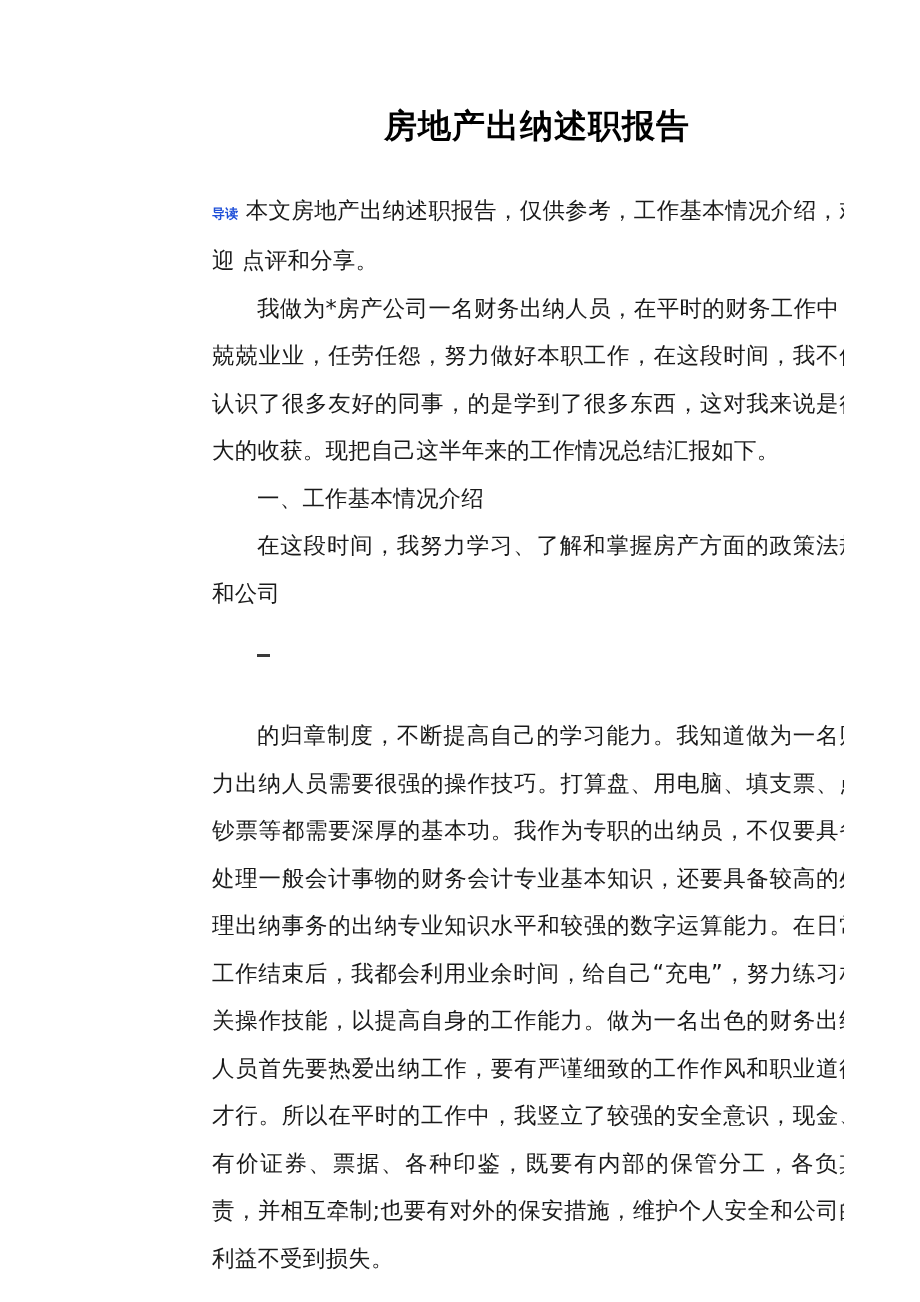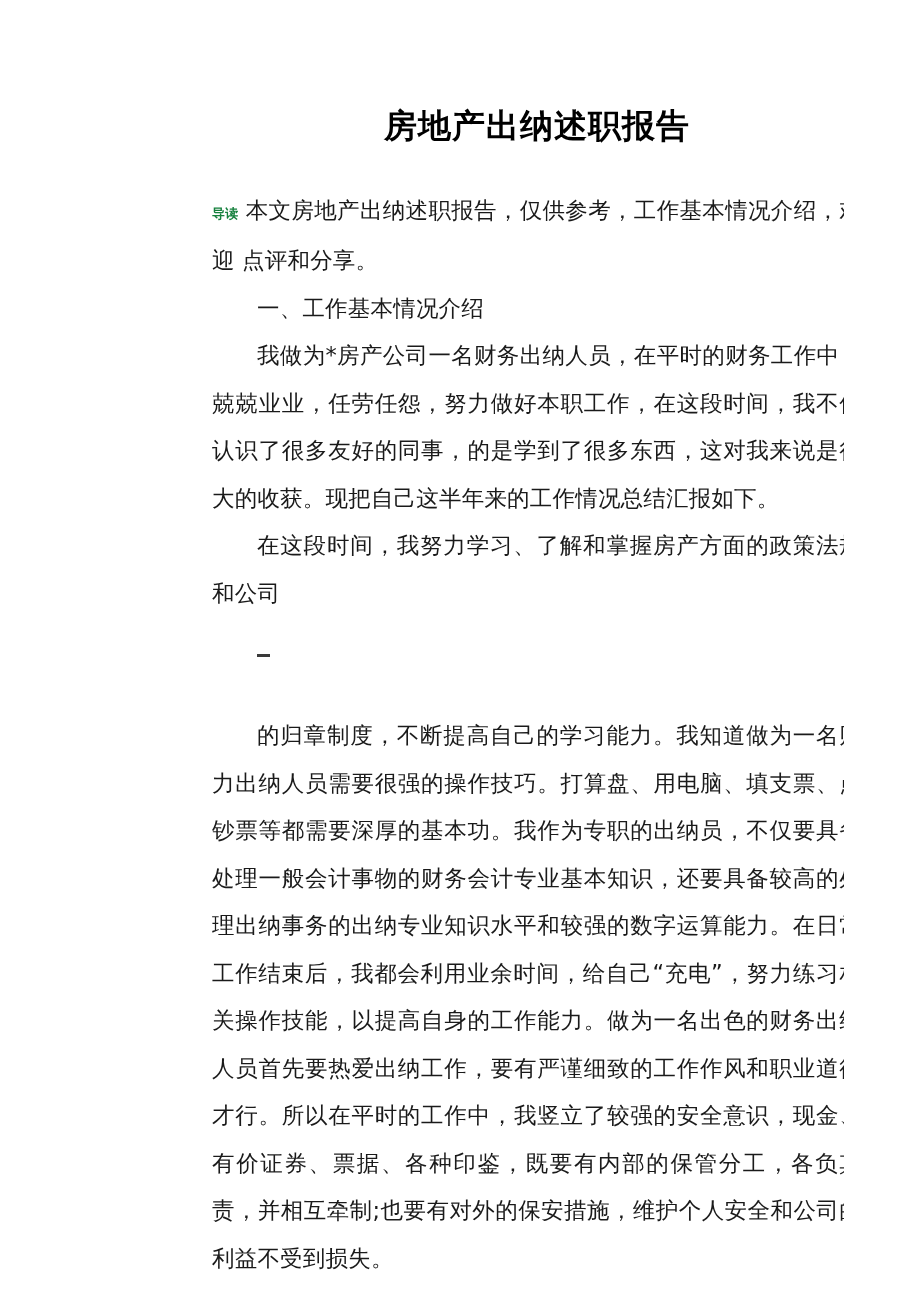--- a/index.html
+++ b/index.html
@@ -47,21 +47,21 @@
     color: #1a1a1a;
     letter-spacing: 0.2px;
   }
   .para.indent {
     text-indent: 2em;
   }
   .lead-label {
     font-size: 13px;
     font-weight: bold;
     letter-spacing: 0px;
-    color: #15803d;
+    color: #1d4ed8;
   }
   .spacer-intro { height: 41px; }
   .gap-block {
     position: relative;
     height: 95px;
   }
   .stray-dash {
     position: absolute;
     left: 45px;
     top: 37px;
@@ -76,23 +76,23 @@
 
 <div class="page">
   <div class="content">
 
     <h1 class="doc-title">房地产出纳述职报告</h1>
 
     <div class="spacer-intro"></div>
 
     <p class="para"><span class="lead-label">导读</span> <span>本文房地产出纳述职报告，仅供参考，工作基本情况介绍，欢迎 点评和分享。</span></p>
 
+    <p class="para indent">我做为*房产公司一名财务出纳人员，在平时的财务工作中，兢兢业业，任劳任怨，努力做好本职工作，在这段时间，我不仅认识了很多友好的同事，的是学到了很多东西，这对我来说是很大的收获。现把自己这半年来的工作情况总结汇报如下。</p>
+
     <p class="para indent">一、工作基本情况介绍</p>
-
-    <p class="para indent">我做为*房产公司一名财务出纳人员，在平时的财务工作中，兢兢业业，任劳任怨，努力做好本职工作，在这段时间，我不仅认识了很多友好的同事，的是学到了很多东西，这对我来说是很大的收获。现把自己这半年来的工作情况总结汇报如下。</p>
 
     <p class="para indent">在这段时间，我努力学习、了解和掌握房产方面的政策法规和公司</p>
 
     <div class="gap-block">
       <span class="stray-dash"></span>
     </div>
 
     <p class="para indent">的归章制度，不断提高自己的学习能力。我知道做为一名财力出纳人员需要很强的操作技巧。打算盘、用电脑、填支票、点钞票等都需要深厚的基本功。我作为专职的出纳员，不仅要具备处理一般会计事物的财务会计专业基本知识，还要具备较高的处理出纳事务的出纳专业知识水平和较强的数字运算能力。在日常工作结束后，我都会利用业余时间，给自己“充电”，努力练习相关操作技能，以提高自身的工作能力。做为一名出色的财务出纳人员首先要热爱出纳工作，要有严谨细致的工作作风和职业道德才行。所以在平时的工作中，我竖立了较强的安全意识，现金、有价证券、票据、各种印鉴，既要有内部的保管分工，各负其责，并相互牵制;也要有对外的保安措施，维护个人安全和公司的利益不受到损失。</p>
 
     <div class="tail-space"></div>

